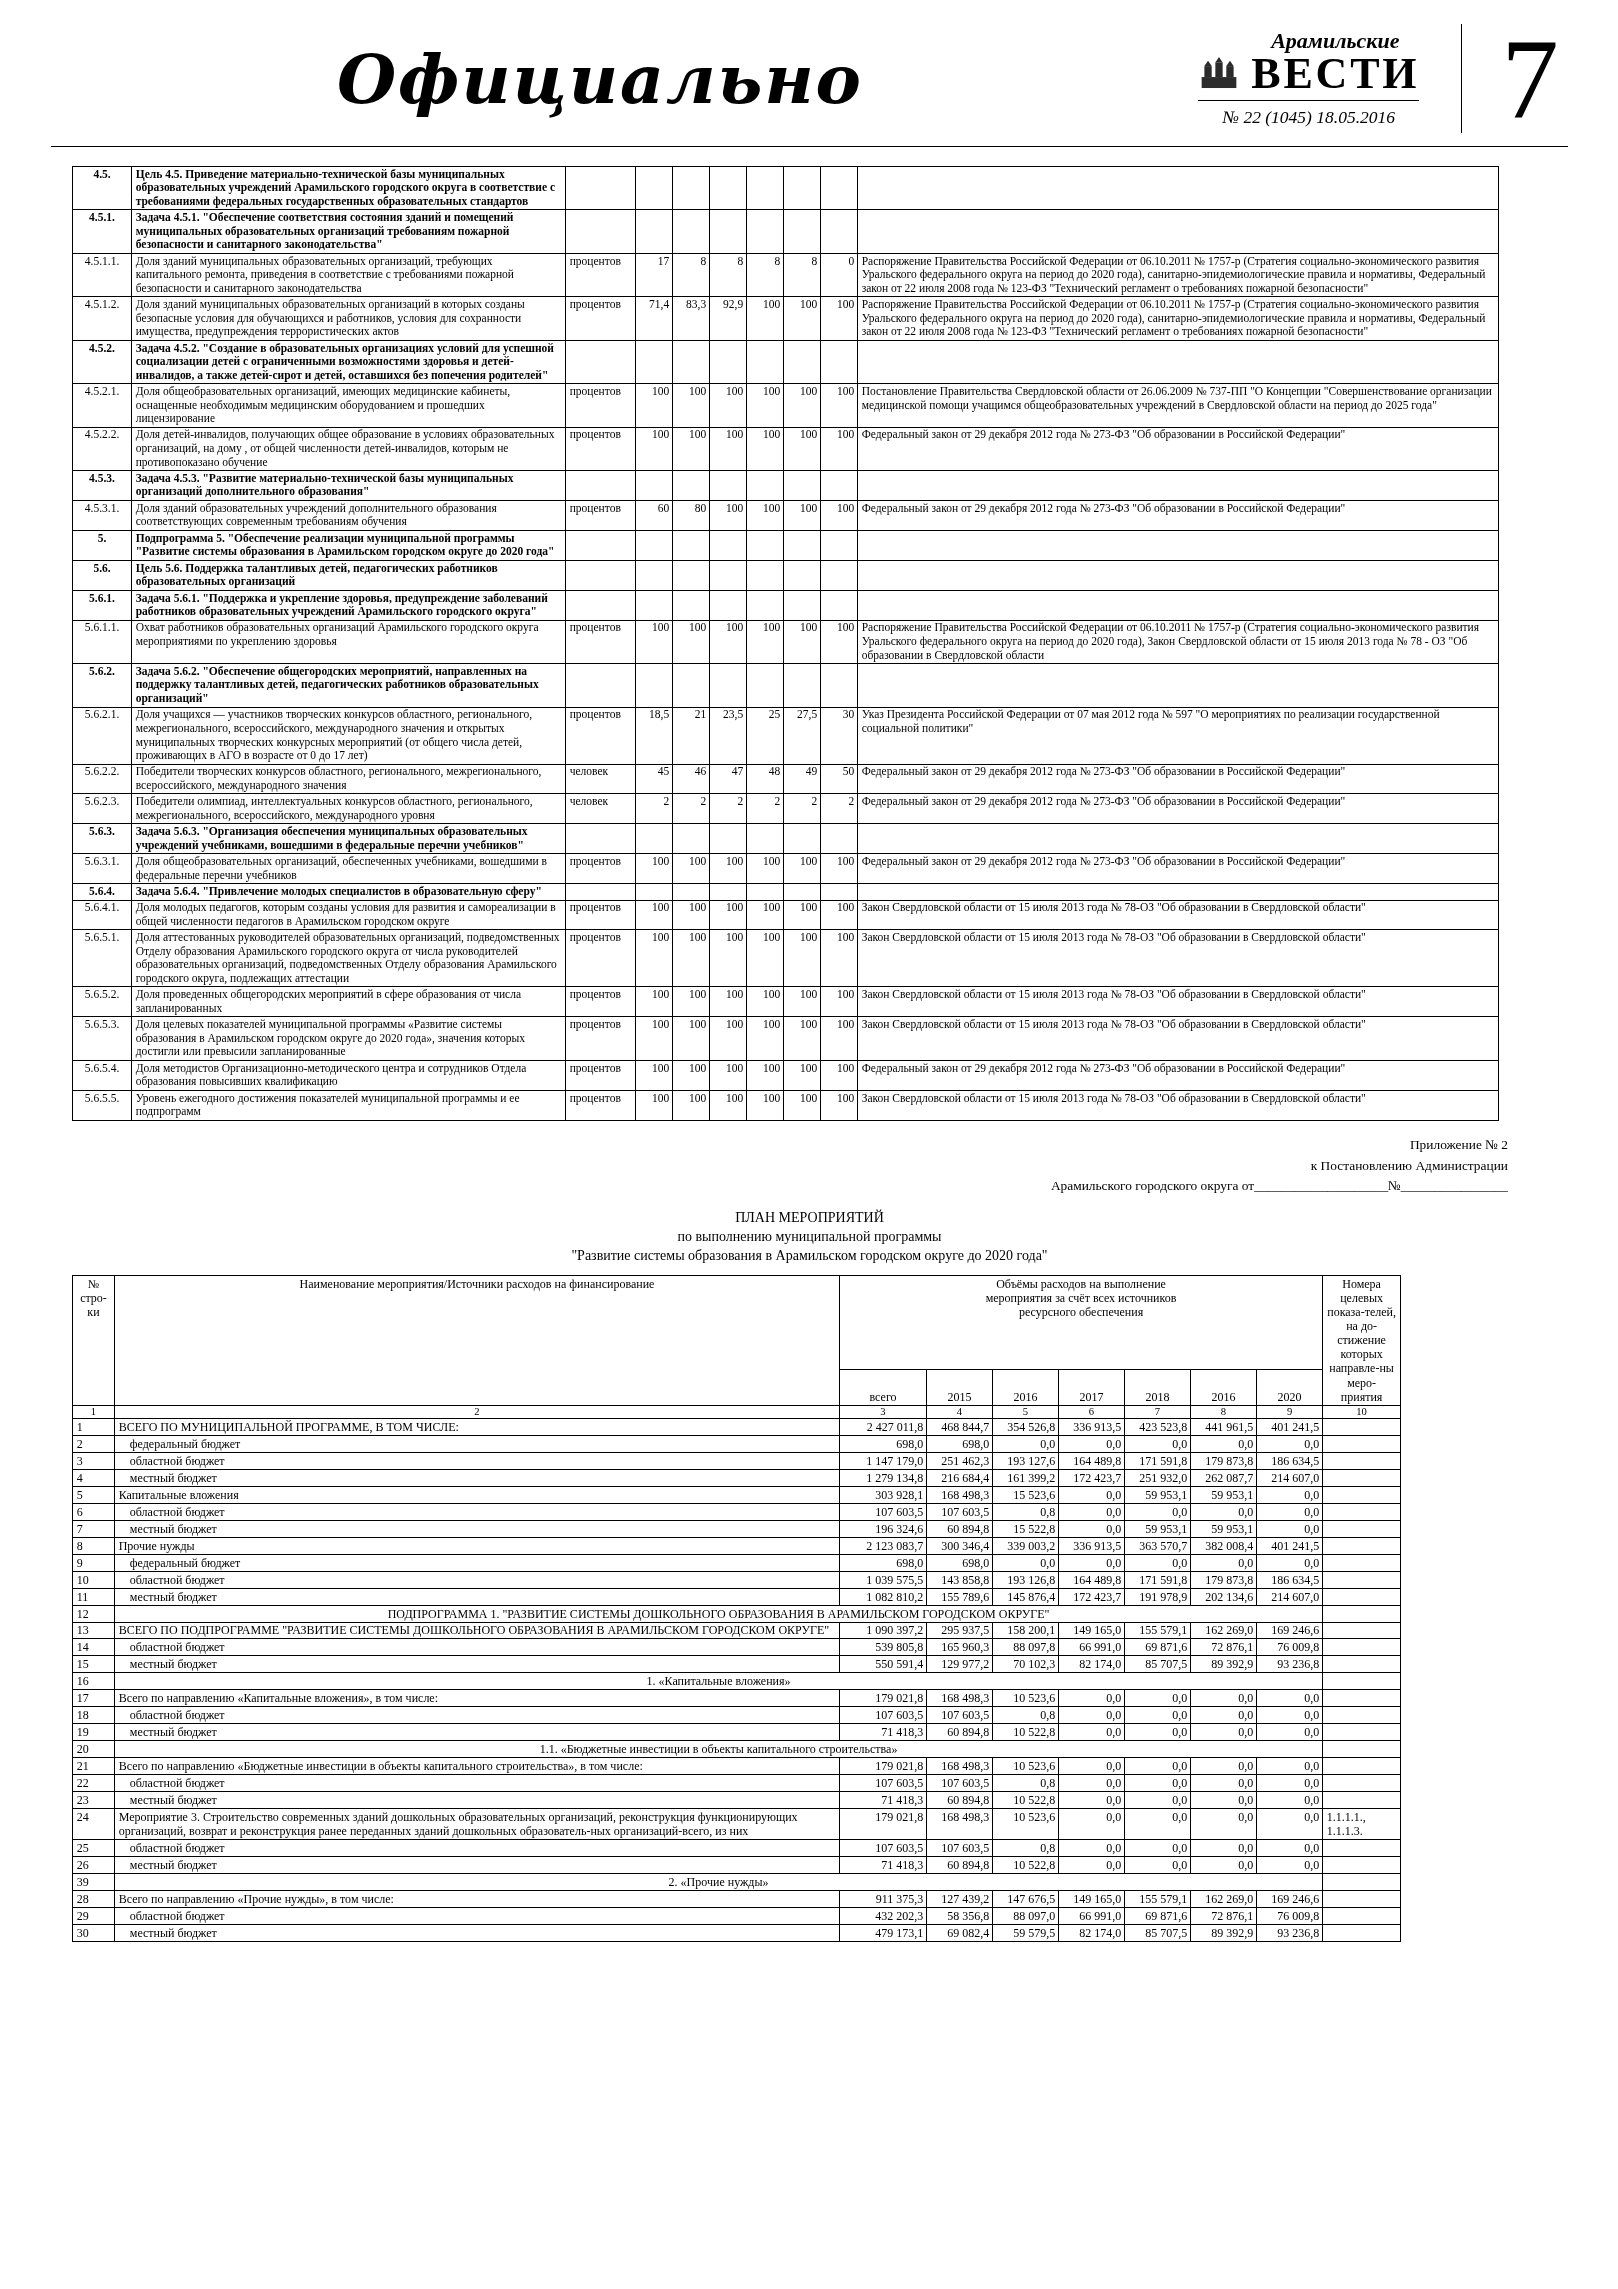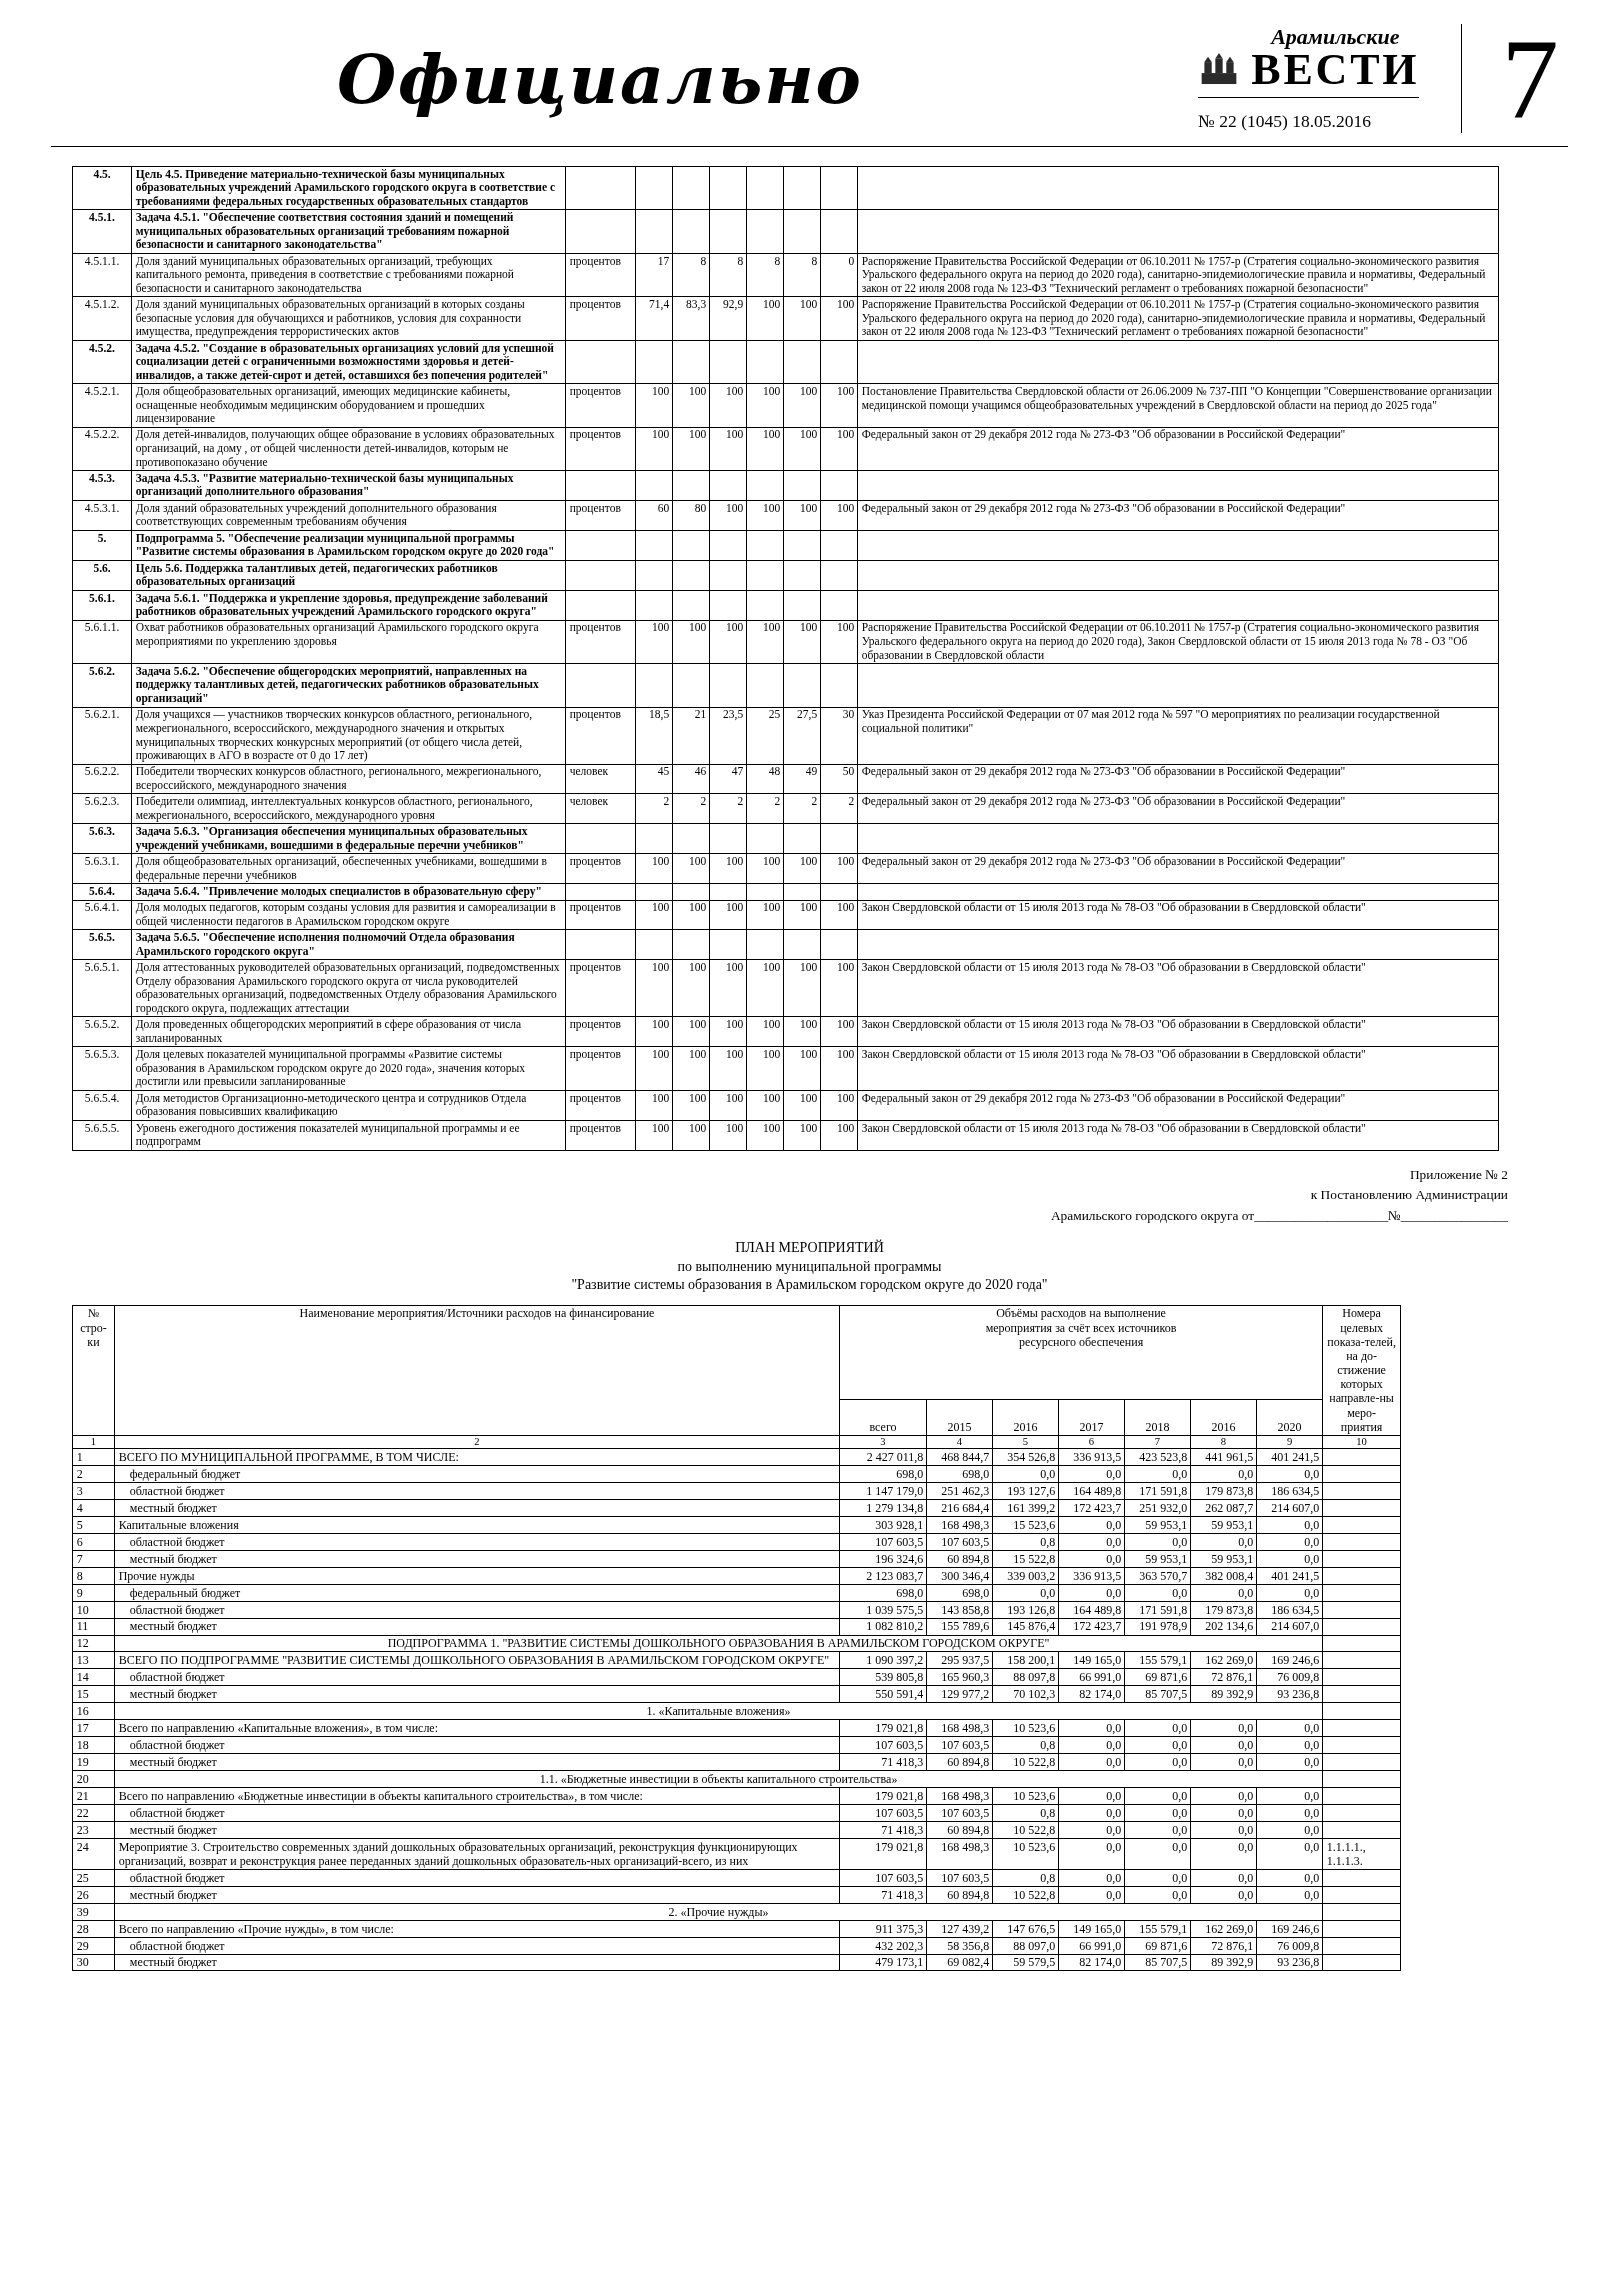--- a/index.html
+++ b/index.html
@@ -6,21 +6,21 @@
   body{width:1619px;min-height:2290px;font-family:"Liberation Serif",serif;position:relative;}
 
   
   .masthead{display:flex;align-items:center;margin:0 51px;padding:24px 9.2px 13px 0;border-bottom:1.8px solid #000;}
   .script-title{margin-left:286px;font-family:"DejaVu Serif",serif;font-style:italic;font-weight:bold;font-size:68px;line-height:1;letter-spacing:1.8px;}
   .brand{margin-left:auto;display:flex;flex-direction:column;align-items:center;}
   .brand-top{display:flex;align-items:flex-end;gap:11px;}
   .brand-names{display:flex;flex-direction:column;align-items:center;}
   .brand-name-top{font-style:italic;font-weight:bold;font-size:22px;line-height:1.05;}
   .brand-name-bottom{font-weight:bold;font-size:44px;line-height:1;letter-spacing:2.8px;}
-  .brand-issue{margin-top:4.6px;padding-top:13px;border-top:1.8px solid #000;font-size:17.5px;align-self:stretch;text-align:left;}
+  .brand-issue{margin-top:4.6px;padding-top:6px;border-top:1.8px solid #000;font-size:17.5px;align-self:stretch;text-align:center;font-style:italic;}
   .page-number{margin-left:42px;padding-left:39px;border-left:1.8px solid #000;font-size:115px;line-height:0.95;font-family:"Liberation Serif",serif;}
 
   
   table{border-collapse:collapse;}
   .t1{margin:18.5px 0 0 72px;width:1426px;table-layout:fixed;font-size:11.5px;line-height:1.18;}
   .t1 td{border:0.9px solid #000;padding:0.9px 3.7px;vertical-align:top;word-wrap:break-word;}
   .t1 .num{text-align:center;}
   .t1 .val{text-align:right;padding-right:2.8px;}
   .t1 .bold{font-weight:bold;}
 
@@ -328,32 +328,20 @@
         <td class="num">5.6.4.1.</td>
         <td class="txt">Доля молодых педагогов, которым созданы условия для развития и самореализации в общей численности педагогов в Арамильском городском округе</td>
         <td class="unit">процентов</td>
         <td class="val">100</td>
         <td class="val">100</td>
         <td class="val">100</td>
         <td class="val">100</td>
         <td class="val">100</td>
         <td class="val">100</td>
         <td class="src">Закон Свердловской области от 15 июля 2013 года № 78-ОЗ "Об образовании в Свердловской области"</td>
-      </tr>
-      <tr>
-        <td class="num bold">5.6.5.</td>
-        <td class="txt bold">Задача 5.6.5. "Обеспечение исполнения полномочий Отдела образования Арамильского городского округа"</td>
-        <td class="unit"></td>
-        <td class="val"></td>
-        <td class="val"></td>
-        <td class="val"></td>
-        <td class="val"></td>
-        <td class="val"></td>
-        <td class="val"></td>
-        <td class="src"></td>
       </tr>
       <tr>
         <td class="num">5.6.5.1.</td>
         <td class="txt">Доля аттестованных руководителей образовательных организаций, подведомственных Отделу образования Арамильского городского округа от числа руководителей образовательных организаций, подведомственных Отделу образования Арамильского городского округа, подлежащих аттестации</td>
         <td class="unit">процентов</td>
         <td class="val">100</td>
         <td class="val">100</td>
         <td class="val">100</td>
         <td class="val">100</td>
         <td class="val">100</td>

